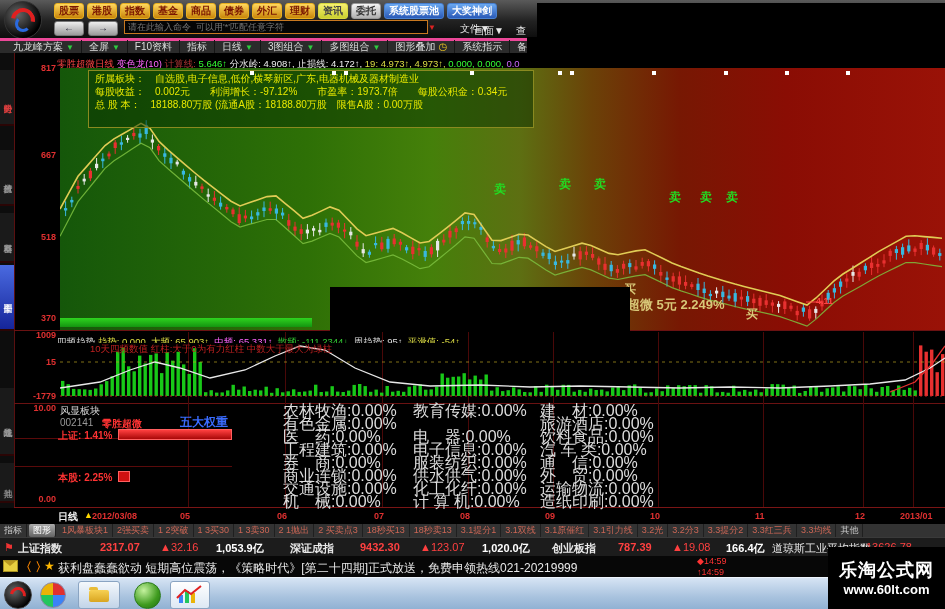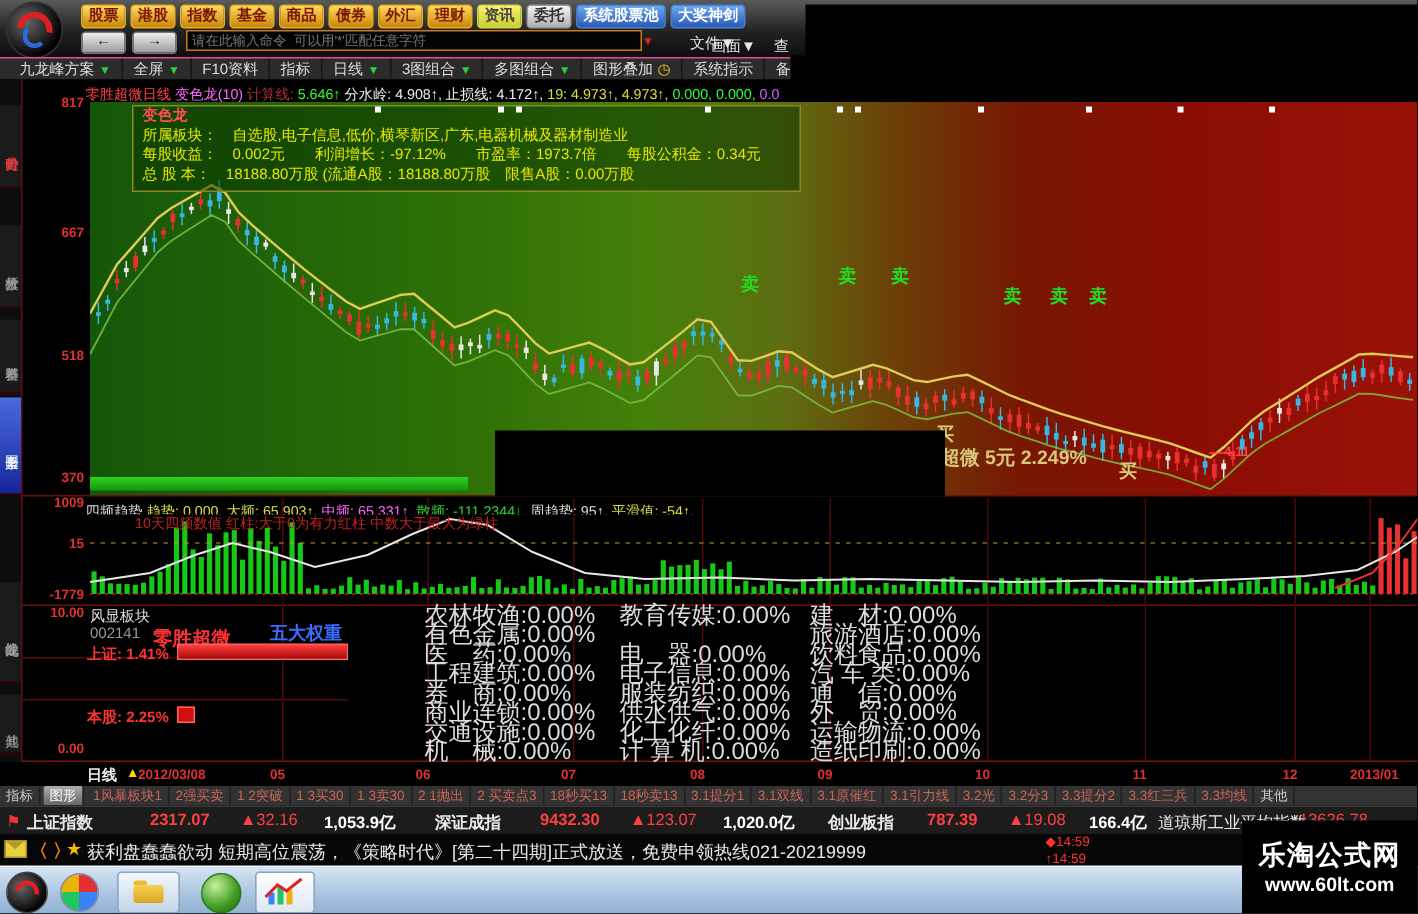--- a/index.html
+++ b/index.html
@@ -14,21 +14,21 @@
   .tbtn{font-size:10px;font-weight:bold;padding:1px 4px;border-radius:3px;line-height:12px;white-space:nowrap;}
   .tbtn.gold{background:linear-gradient(#ffd75e,#c8860a);color:#7a1500;border:1px solid #e8b020;}
   .tbtn.yellow{background:linear-gradient(#f8f070,#cacf30);color:#444;border:1px solid #d8d840;}
   .tbtn.silver{background:linear-gradient(#f5f5f5,#b0b0b0);color:#333;border:1px solid #999;}
   .tbtn.blue{background:linear-gradient(#6aa8f0,#2a5ab8);color:#fff;border:1px solid #4880d0;}
   .navbtn{top:21px;width:28px;height:13px;border-radius:3px;background:linear-gradient(#eee,#9a9a9a);border:1px solid #777;color:#223;font-size:10px;line-height:12px;text-align:center;font-weight:bold;}
   #cmd-input{left:124px;top:20px;width:296px;height:12px;background:#050505;border:1px solid #c87820;color:#8a8a8a;font-size:9px;padding:0 3px;}
   .reddown{color:#d22;font-size:8px;}
   .toplabel{color:#e8e8e8;font-size:10px;top:22px;}
   
-  #menubar{left:0;top:38px;width:945px;height:15px;background:#2b2b2b;display:flex;align-items:center;padding-left:6px;box-sizing:border-box;border-top:1px solid #ec4899;}
+  #menubar{left:0;top:38px;width:945px;height:15px;background:#2b2b2b;display:flex;align-items:center;padding-left:6px;box-sizing:border-box;border-top:3px solid #ec4899;}
   .mitem{font-size:10px;color:#ddd;padding:0 7px;border-right:1px solid #151515;white-space:nowrap;}
   .garr{color:#2ecc40;font-size:8px;margin-left:3px;}
   .clockic{color:#e8c020;font-size:10px;margin-left:3px;}
   
   #indicator-line{left:0;top:53px;width:749px;height:15px;background:#000;padding-left:57px;box-sizing:border-box;white-space:nowrap;overflow:hidden;}
   #indicator-line span{font-size:9.5px;}
   
   #sidebar{left:0;top:53px;width:14px;height:477px;background:#0d0d0d;}
   .stab{position:absolute;left:0;width:14px;writing-mode:vertical-rl;text-orientation:upright;font-size:9px;color:#999;text-align:center;background:#1a1a1a;border-bottom:2px solid #2a0505;box-sizing:border-box;overflow:hidden;}
   .stab.active{background:linear-gradient(#4a6ae0,#15259a);color:#fff;}
@@ -51,21 +51,21 @@
   #panel1-header{left:57px;top:331px;width:886px;height:12px;white-space:nowrap;overflow:hidden;}
   #panel1-header span{font-size:9.5px;}
   #panel1-note{left:90px;top:343px;color:#c02020;font-size:9.5px;white-space:nowrap;}
   .hline{height:1px;background:#6a1212;}
   .vgrid{width:1px;background:#4a0808;}
   .pcol{position:absolute;}
   .prow{color:#ddd;font-size:16px;white-space:nowrap;}
   .plab{display:inline-block;min-width:41px;}
   #p2-title{color:#ddd;font-size:10px;}
   #p2-code{color:#999;font-size:10px;}
-  #p2-name{color:#f33;font-size:13px;font-weight:bold;}
+  #p2-name{color:#f33;font-size:10px;font-weight:bold;}
   #p2-weights{color:#3a6cff;font-size:12px;font-weight:bold;}
   .redtext{color:#f33;font-size:10px;font-weight:bold;}
   #sh-bar{left:118px;top:429px;width:112px;height:9px;background:linear-gradient(#ff4040,#a80808);border:1px solid #ff6060;}
   #self-box{left:118px;top:471px;width:10px;height:9px;background:#d01010;border:1px solid #ff6060;}
   
   #xaxis{left:0;top:508px;width:945px;height:16px;background:#000;}
   #period-label{left:58px;top:2px;color:#eee;font-size:10px;font-weight:bold;position:absolute;}
   #period-arrow{left:84px;top:2px;color:#ffd700;font-size:9px;position:absolute;}
   .xdate{position:absolute;top:3px;color:#e03030;font-size:9px;font-weight:bold;}
   #tabs-bottom{left:0;top:524px;width:945px;height:13px;background:#333;display:flex;align-items:center;overflow:hidden;}
@@ -441,21 +441,20 @@
         <line x1="873.6" y1="177.5" x2="873.6" y2="188.8" stroke="#e83030" stroke-width="1"></line>
         <rect x="872.0" y="179.5" width="3.2" height="7.1" fill="#e83030"></rect>
         <line x1="879.8" y1="180.7" x2="879.8" y2="192.5" stroke="#38b8e0" stroke-width="1"></line>
         <rect x="878.2" y="185.1" width="3.2" height="2.8" fill="#38b8e0"></rect>
         <path d="M0,168.2 9,151.0 18,133.7 27,122.6 36,111.5 45,100.3 54,92.7 63,86.9 72,81.1 81,75.3 90,79.8 99,92.6 108,100.8 117,108.5 126,116.3 135,124.0 144,131.6 153,138.9 162,146.3 171,153.7 180,159.0 189,156.4 198,154.0 207,151.5 216,151.5 225,159.5 234,167.5 243,175.6 252,173.1 261,169.2 270,165.4 279,169.0 288,178.4 297,187.9 306,194.6 315,192.1 324,189.5 333,186.9 342,191.0 351,195.8 360,200.7 369,198.8 378,191.5 387,184.1 396,176.7 405,168.9 414,170.2 423,182.9 432,195.5 441,195.8 450,192.6 459,189.3 468,190.2 477,196.1 486,202.0 495,207.0 504,204.4 513,201.9 522,199.4 531,201.9 540,206.0 549,210.1 558,211.5 567,209.6 576,207.8 585,206.7 594,210.9 603,215.3 612,219.6 621,222.9 630,225.8 639,228.9 648,231.6 657,233.8 666,236.1 675,238.5 684,240.6 693,242.5 702,244.4 711,246.4 720,248.6 729,251.8 738,254.9 747,258.1 756,251.1 765,242.8 774,234.5 783,228.0 792,223.0 801,217.9 810,212.8 819,207.7 828,203.3 837,198.9 846,194.5 855,194.6 864,196.0 873,197.4 882,198.6 " stroke="#7cbf3f" stroke-width="1.2" fill="none" opacity="0.85"></path>
         <path d="M0,141.0 9,124.7 18,108.3 27,98.1 36,87.8 45,77.5 54,70.8 63,65.7 72,60.6 81,55.4 90,60.3 99,73.4 108,81.9 117,89.7 126,97.4 135,105.0 144,112.4 153,119.4 162,126.3 171,133.2 180,137.9 189,134.8 198,131.7 207,128.6 216,127.9 225,135.3 234,142.7 243,150.3 252,147.3 261,143.1 270,138.9 279,142.3 288,151.5 297,160.9 306,167.7 315,165.2 324,162.8 333,160.4 342,164.7 351,169.9 360,175.0 369,173.5 378,166.6 387,159.6 396,152.4 405,144.9 414,146.5 423,159.4 432,172.2 441,172.6 450,169.5 459,166.2 468,167.0 477,172.8 486,178.6 495,183.4 504,180.7 513,178.0 522,175.2 531,177.6 540,181.5 549,185.4 558,186.7 567,184.7 576,182.9 585,181.8 594,186.1 603,190.5 612,195.0 621,198.5 630,201.7 639,205.1 648,208.1 657,210.7 666,213.4 675,216.1 684,218.5 693,220.8 702,223.0 711,225.2 720,227.6 729,230.8 738,234.0 747,237.1 756,230.0 765,221.5 774,212.9 783,206.0 792,200.5 801,194.8 810,189.1 819,183.4 828,178.4 837,173.4 846,168.3 855,167.8 864,168.6 873,169.4 882,170.2 " stroke="#e0cc55" stroke-width="1.6" fill="none"></path>
         <line x1="746" y1="234" x2="762" y2="234" stroke="#ff4444" stroke-width="1"></line>
       </svg>
     <div id="vol-band"></div>
     <div id="tooltip">
-      <div id="tooltip-title">变色龙</div>
       <div class="tline">所属板块：　自选股,电子信息,低价,横琴新区,广东,电器机械及器材制造业</div>
       <div class="tline">每股收益：　0.002元　　利润增长：-97.12%　　市盈率：1973.7倍　　每股公积金：0.34元</div>
       <div class="tline">总 股 本：　18188.80万股 (流通A股：18188.80万股　限售A股：0.00万股</div>
     </div>
     <div id="chart-marks">
         <span class="sell" style="left: 434px; top: 113px;">卖</span>
         <span class="sell" style="left: 499px; top: 108px;">卖</span>
         <span class="sell" style="left: 534px; top: 108px;">卖</span>
         <span class="sell" style="left: 609px; top: 121px;">卖</span>
         <span class="sell" style="left: 640px; top: 121px;">卖</span>

